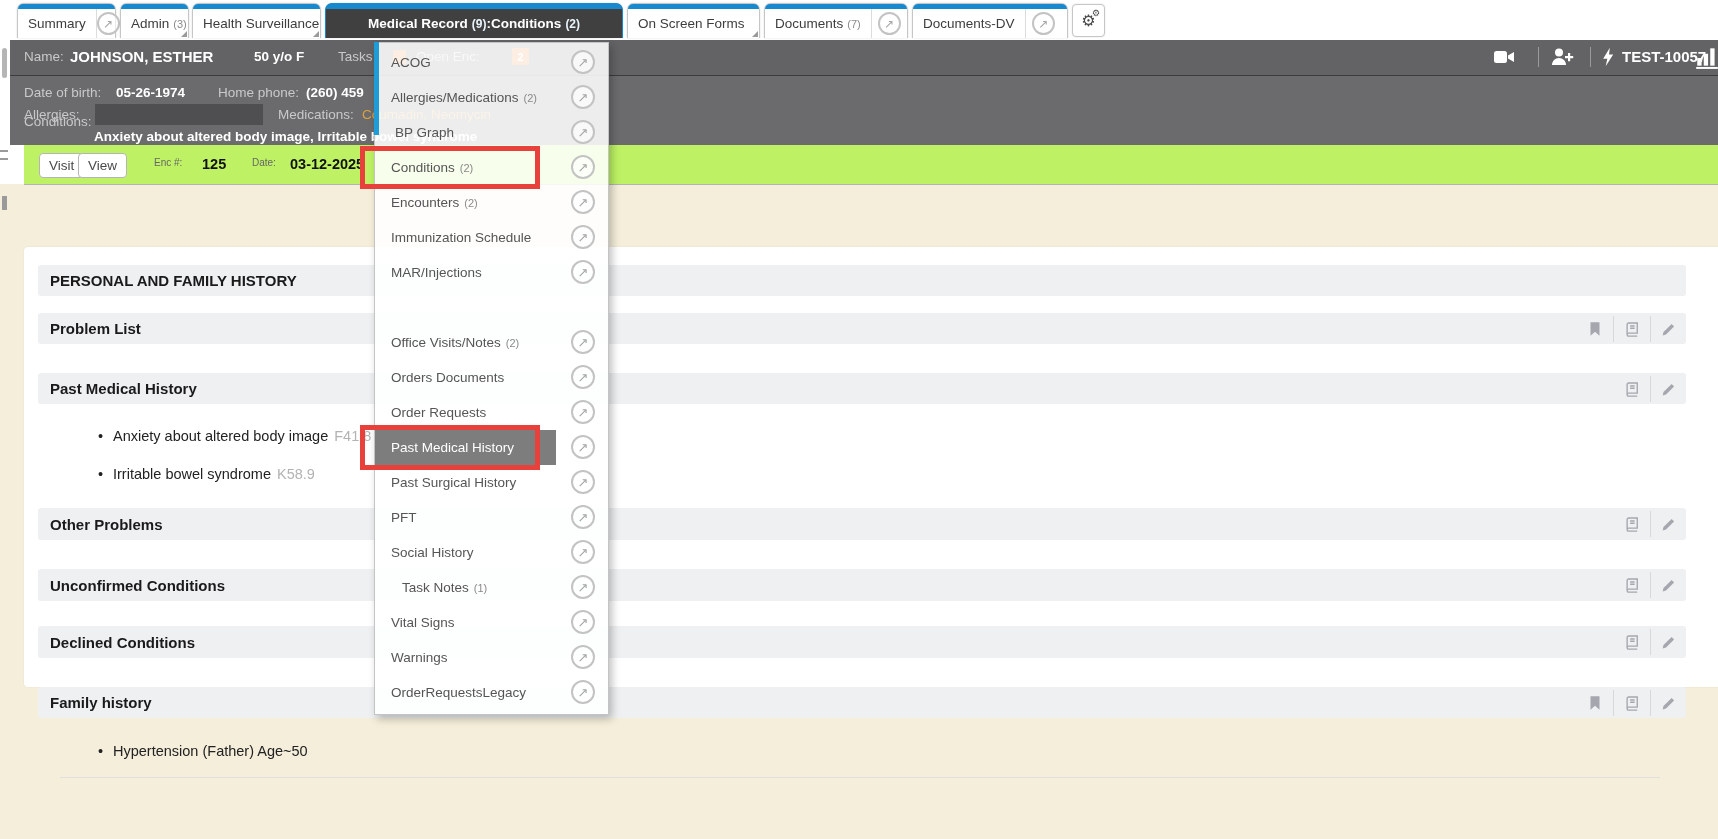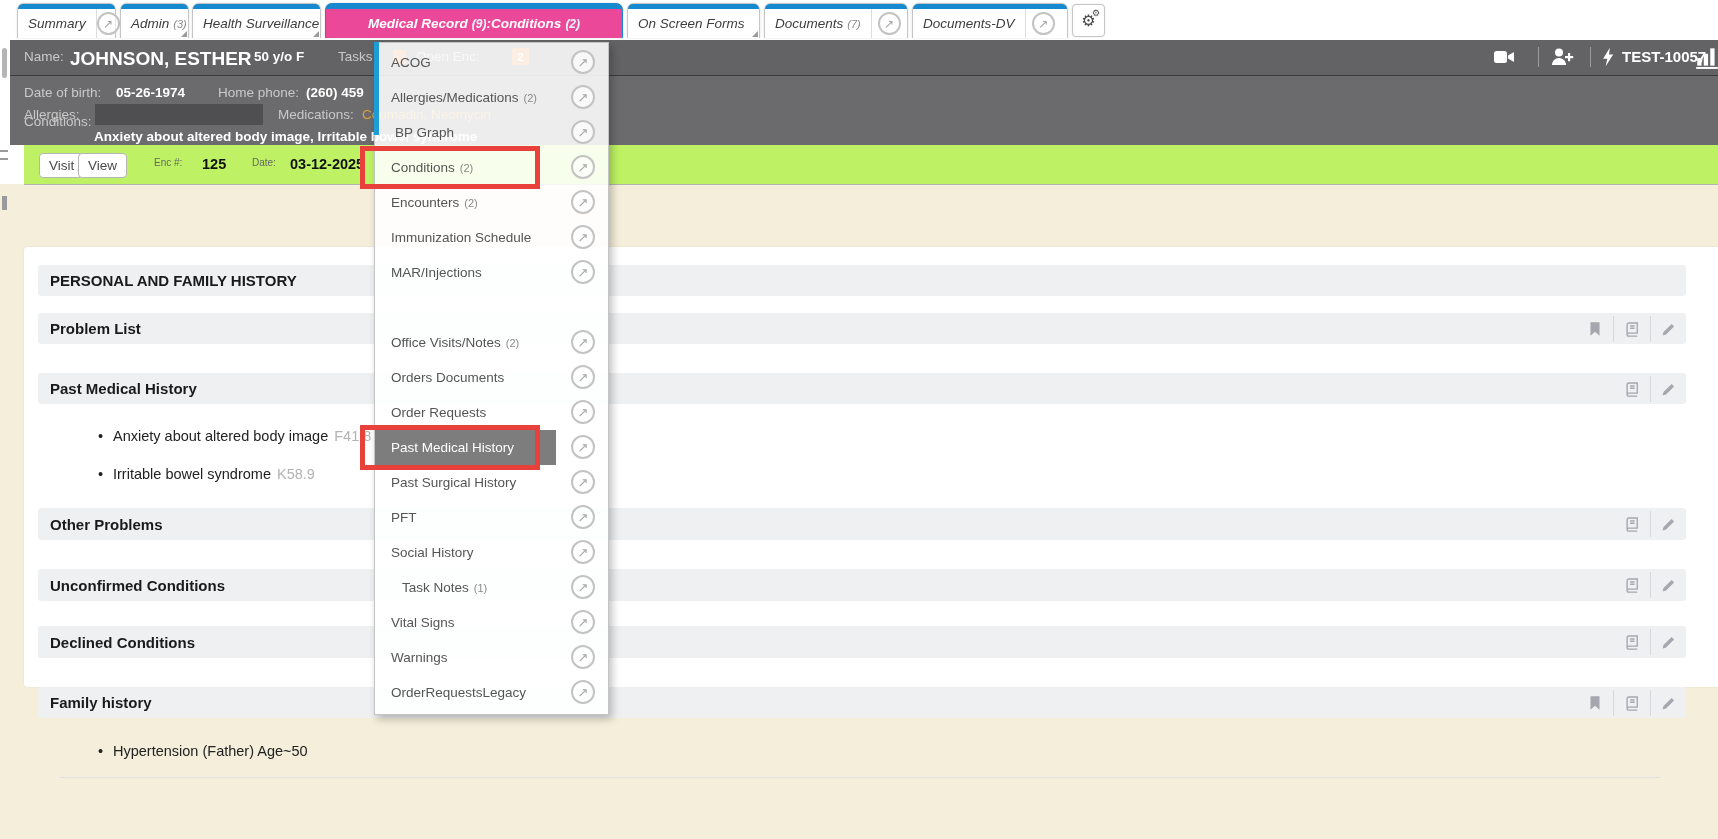--- a/index.html
+++ b/index.html
@@ -3,26 +3,26 @@
 <meta charset="utf-8">
 <style>
   html,body{margin:0;padding:0;background:#fff;}
   .stage{position:relative;width:1718px;height:839px;overflow:hidden;
          font-family:"Liberation Sans","DejaVu Sans",sans-serif;background:#fff;}
   .abs{position:absolute;}
 
   
   .tabbar{left:0;top:0;width:1718px;height:40px;background:#fff;z-index:5;}
   .tab{position:absolute;top:3px;height:34px;background:#fff;border:1px solid #c6c6c6;border-bottom:none;
-       border-radius:7px 7px 0 0;box-shadow:0 0 2px rgba(0,0,0,.15);display:flex;align-items:stretch;font-style:italic;}
+       border-radius:7px 7px 0 0;box-shadow:0 0 2px rgba(0,0,0,.15);display:flex;align-items:stretch;}
   .tab::before{content:"";position:absolute;top:0;left:0;right:0;height:5px;background:#1789ce;border-radius:6px 6px 0 0;}
   .tab-label{display:flex;align-items:center;padding:5px 10px 0 10px;font-size:13.5px;color:#3d3d3d;white-space:nowrap;}
   .tab .cnt{font-size:11px;color:#8a8a8a;margin-left:4px;}
   .tab-iconseg{width:36px;margin-top:5px;border-left:1px solid #dcdcdc;display:flex;align-items:center;justify-content:center;}
-  .tab.active{background:#ec4899;border-color:#1789ce;}
+  .tab.active{background:#404040;border-color:#1789ce;}
   .tab.active .tab-label{color:#fff;font-weight:bold;}
   .tab.active .cnt{color:#eaf4fb;font-weight:bold;font-size:12px;}
   .fold{position:absolute;right:1px;bottom:1px;width:0;height:0;border-left:6px solid transparent;border-bottom:6px solid #9a9a9a;}
   .oicon{width:24px;height:24px;border:2px solid #c3c3c3;border-radius:50%;color:#a5a5a5;
          display:flex;align-items:center;justify-content:center;font-size:13px;line-height:1;background:rgba(255,255,255,.65);box-sizing:border-box;}
   .oicon::before{content:"↗";}
   .oicon.sm{width:23px;height:23px;font-size:12px;}
   .gearbtn{left:1072px;top:4px;width:31px;height:31px;border:1px solid #c6c6c6;border-radius:4px;background:#fff;
            display:flex;align-items:center;justify-content:center;color:#4a4a4a;box-shadow:0 0 2px rgba(0,0,0,.12);}
   .gearbtn .g1{font-size:16px;line-height:1;}
@@ -138,21 +138,21 @@
   </div>
 
   <div class="abs thumb"></div>
   <div class="tick" style="left:0;top:150px;width:8px;height:2px;"></div>
   <div class="tick" style="left:0;top:158px;width:8px;height:2px;"></div>
   <div class="tick" style="left:2px;top:196px;width:5px;height:14px;"></div>
 
   <div class="abs phead">
     <div class="nrow"></div>
     <span class="htxt hlabel" style="left:14px;top:9px;">Name:</span>
-    <span class="htxt hval" style="left:60px;top:8px;font-size:19px;">JOHNSON, ESTHER</span>
+    <span class="htxt hval" style="left:60px;top:8px;font-size:15px;">JOHNSON, ESTHER</span>
     <span class="htxt hval" style="left:244px;top:9px;">50 y/o F</span>
     <span class="htxt hlabel" style="left:328px;top:9px;">Tasks</span>
     <div class="badge" style="left:383px;top:10px;width:13px;height:14px;"></div>
     <span class="htxt hlabel" style="left:406px;top:9px;">Open Enc:</span>
     <div class="badge" style="left:502px;top:8px;width:17px;height:17px;">2</div>
 
     <span class="htxt hlabel" style="left:14px;top:45px;">Date of birth:</span>
     <span class="htxt hval" style="left:106px;top:45px;">05-26-1974</span>
     <span class="htxt hlabel" style="left:208px;top:45px;">Home phone:</span>
     <span class="htxt hval" style="left:296px;top:45px;">(260) 459</span>

